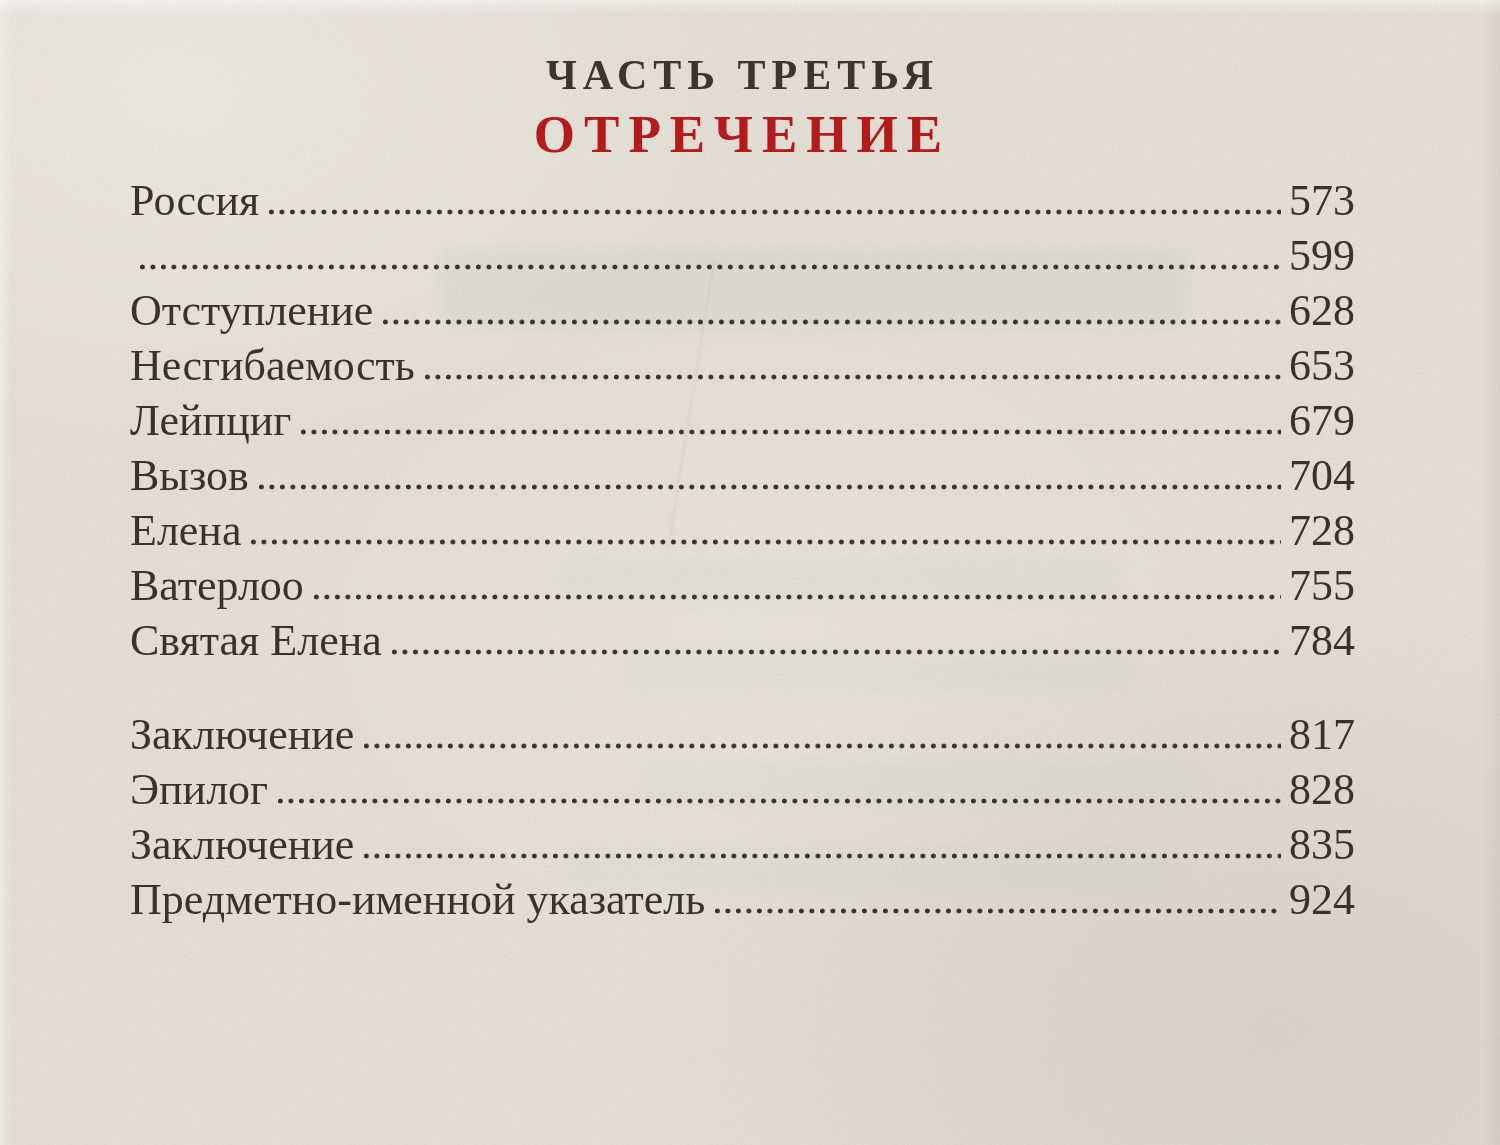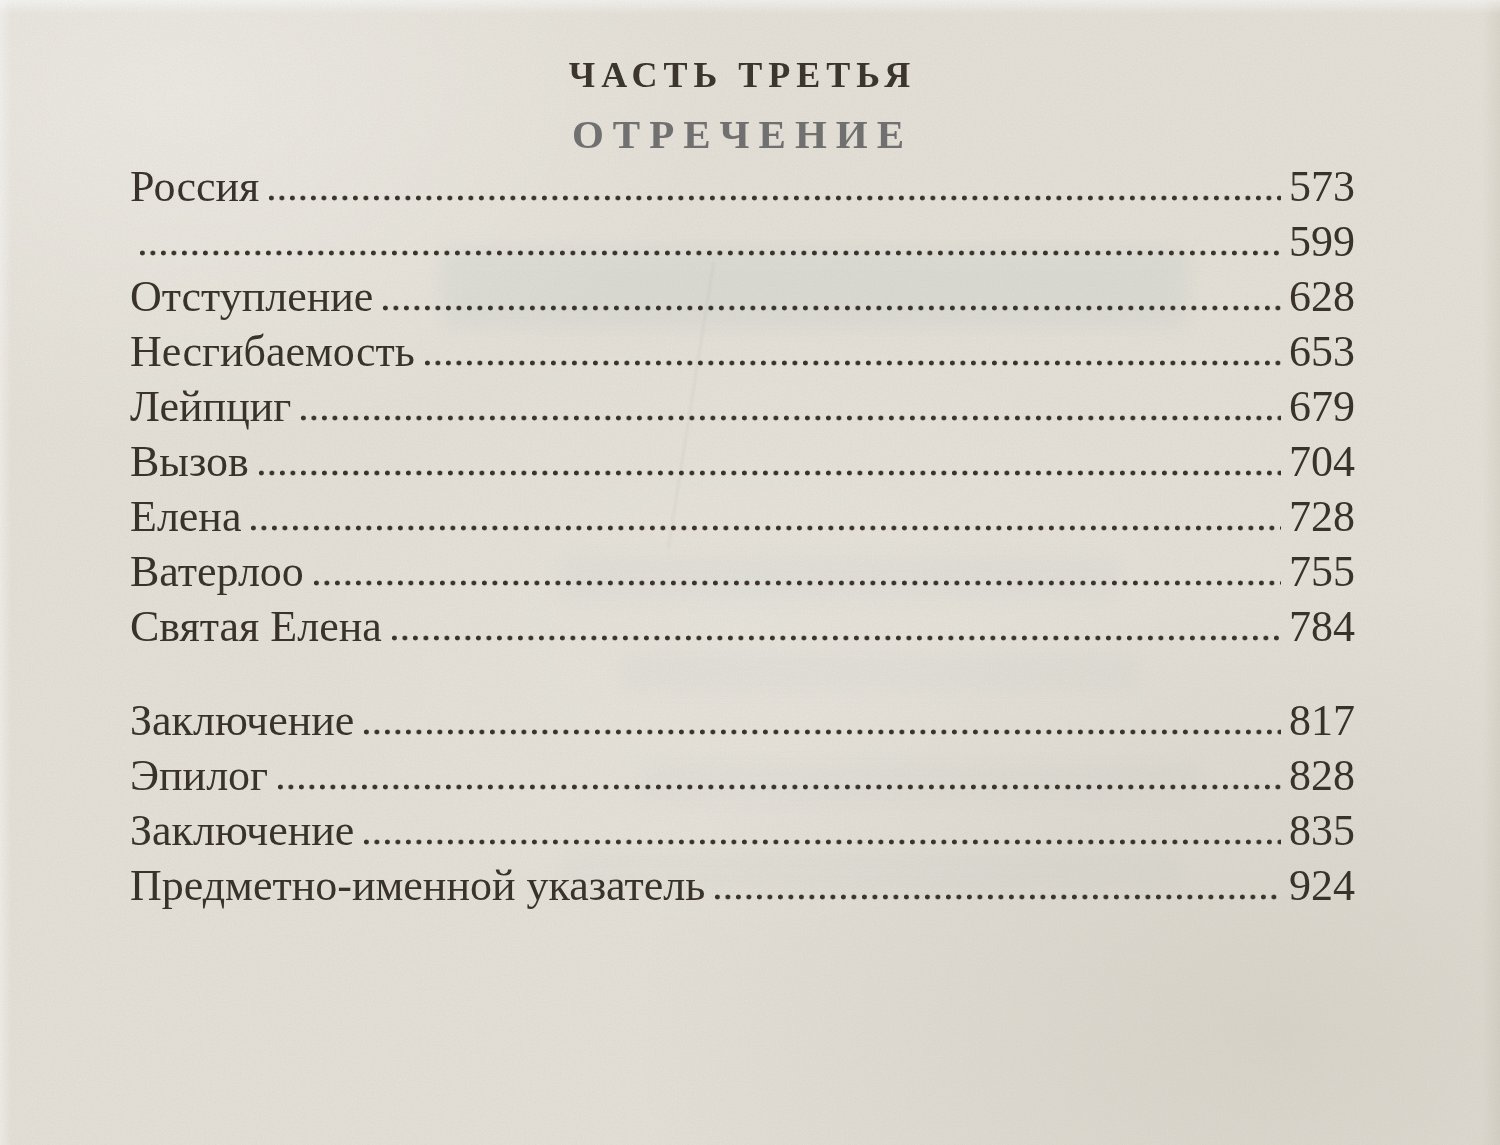--- a/index.html
+++ b/index.html
@@ -29,40 +29,40 @@
     width: 1500px;
     height: 1145px;
     box-sizing: border-box;
     padding: 0 145px 0 130px;
     z-index: 2;
   }
 
   
   .part-label {
     margin-top: 60px;
-    font-size: 36px;
+    font-size: 42px;
     line-height: 31px;
     font-weight: 600;
     letter-spacing: 6px;
     text-align: center;
     color: #3d372f;
   }
   .part-title {
     margin-top: 20px;
-    font-size: 41px;
+    font-size: 53px;
     line-height: 46px;
     font-weight: 700;
     letter-spacing: 9px;
     text-align: center;
-    color: #737373;
+    color: #b91c1c;
   }
 
   
   .toc {
-    margin-top: 2px;
+    margin-top: 16px;
   }
   .toc-section-back {
     margin-top: 39px;
     text-align: right;
   }
   .toc-row {
     display: flex;
     align-items: baseline;
     height: 55px;
     font-size: 44px;

